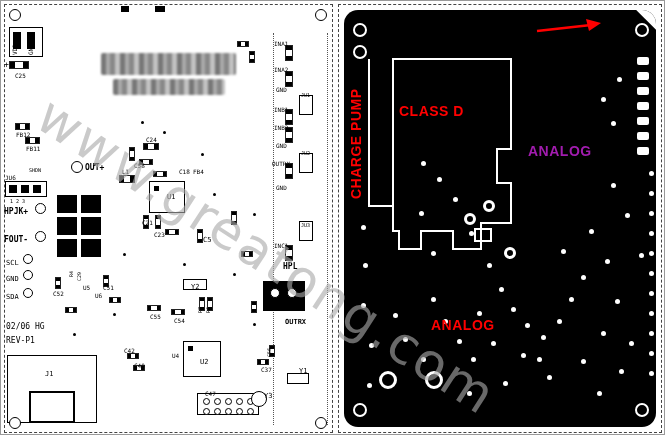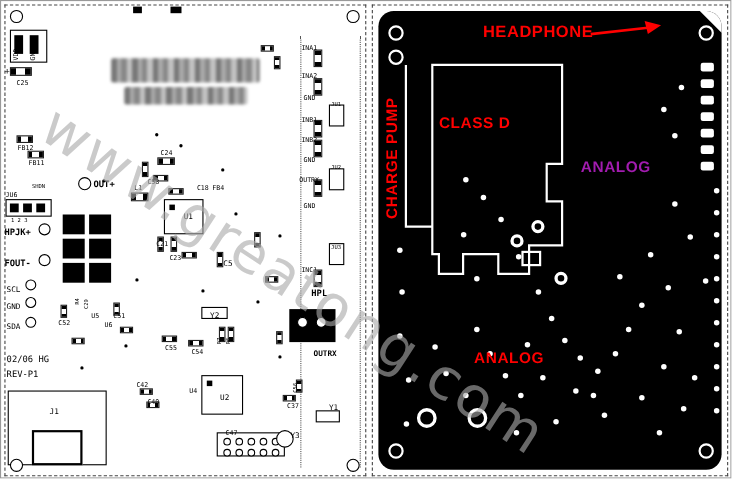--- a/index.html
+++ b/index.html
@@ -319,21 +319,20 @@
       <span class="sl" style="left: 273px; top: 124px;">INB2</span>
       <span class="sl" style="left: 275px; top: 142px;">GND</span>
       <span class="sl" style="left: 300px; top: 150px; font-size: 5px;">JU2</span>
       <span class="sl" style="left: 271px; top: 160px;">OUTRX</span>
       <span class="sl" style="left: 275px; top: 184px;">GND</span>
       <span class="sl" style="left: 300px; top: 222px; font-size: 5px;">JU3</span>
       <span class="sl" style="left: 273px; top: 242px;">INC1</span>
     </div>
 
   <div class="lay" id="region-labels">
-    <div class="rl rl-headphone" style="color: rgb(255, 0, 0);">HEADPHONE</div>
     <div class="rl rl-chargepump" style="color: rgb(255, 0, 0);">CHARGE PUMP</div>
     <div class="rl rl-classd" style="color: rgb(255, 0, 0);">CLASS D</div>
     <div class="rl rl-analog" style="color: #a21caf;">ANALOG</div>
     <div class="rl rl-digital" style="color: rgb(255, 0, 0);">ANALOG</div>
   </div>
 
   <div class="watermark">www.greatong.com</div>
 </div>
 
 </body></html>

